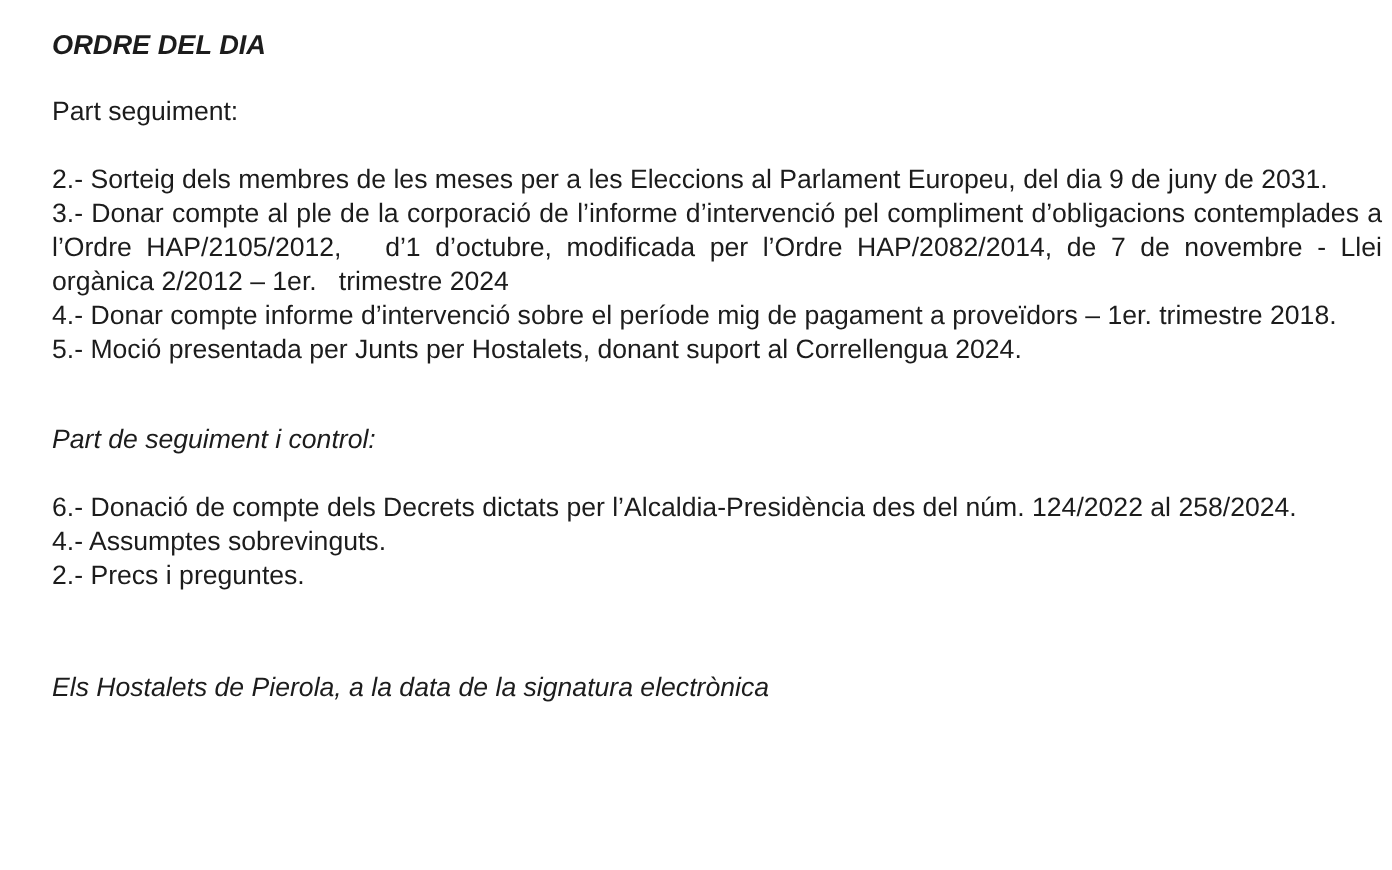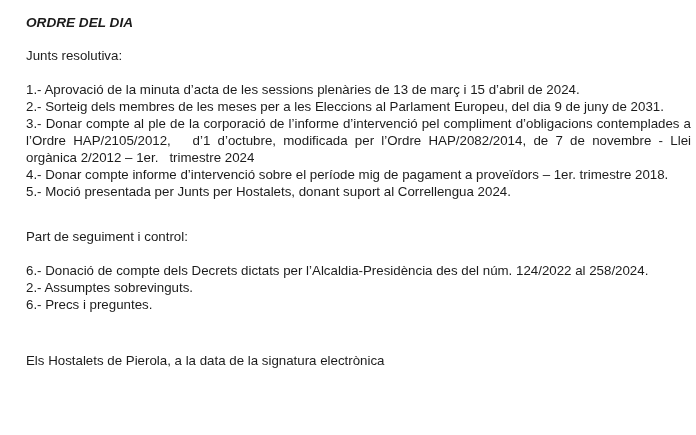--- a/index.html
+++ b/index.html
@@ -25,49 +25,50 @@
     font-weight: bold;
     font-style: italic;
     margin: 0 0 16px 0;
     line-height: 17px;
   }
   .section-heading {
     margin: 0 0 17px 0;
   }
   .section-heading.second {
     margin-top: 28px;
+    font-style: italic;
   }
   .agenda-items p {
     margin: 0;
     text-align: justify;
   }
   .closing-line {
     margin: 39px 0 0 0;
+    font-style: italic;
   }
 </style>
 </head>
 <body>
 
 <div class="page">
 
   <h1 class="doc-title">ORDRE DEL DIA</h1>
 
-  <p class="section-heading">Junts resolutiva:</p>
+  <p class="section-heading">Part seguiment:</p>
 
   <div class="agenda-items">
-    <p>1.- Aprovació de la minuta d’acta de les sessions plenàries de 13 de març i 15 d’abril de 2024.</p>
     <p>2.- Sorteig dels membres de les meses per a les Eleccions al Parlament Europeu, del dia 9 de juny de 2031.</p>
     <p>3.- Donar compte al ple de la corporació de l’informe d’intervenció pel compliment d’obligacions contemplades a l’Ordre HAP/2105/2012, &nbsp;&nbsp;d’1 d’octubre, modificada per l’Ordre HAP/2082/2014, de 7 de novembre - Llei orgànica 2/2012 – 1er. &nbsp;&nbsp;trimestre 2024</p>
     <p>4.- Donar compte informe d’intervenció sobre el període mig de pagament a proveïdors – 1er. trimestre 2018.</p>
     <p>5.- Moció presentada per Junts per Hostalets, donant suport al Correllengua 2024.</p>
   </div>
 
   <p class="section-heading second">Part de seguiment i control:</p>
 
   <div class="agenda-items">
     <p>6.- Donació de compte dels Decrets dictats per l’Alcaldia-Presidència des del núm. 124/2022 al 258/2024.</p>
-    <p>2.- Assumptes sobrevinguts.</p>
-    <p>6.- Precs i preguntes.</p>
+    <p>4.- Assumptes sobrevinguts.</p>
+    <p>2.- Precs i preguntes.</p>
   </div>
 
   <p class="closing-line">Els Hostalets de Pierola, a la data de la signatura electrònica</p>
 
 </div>
 
 </body></html>

